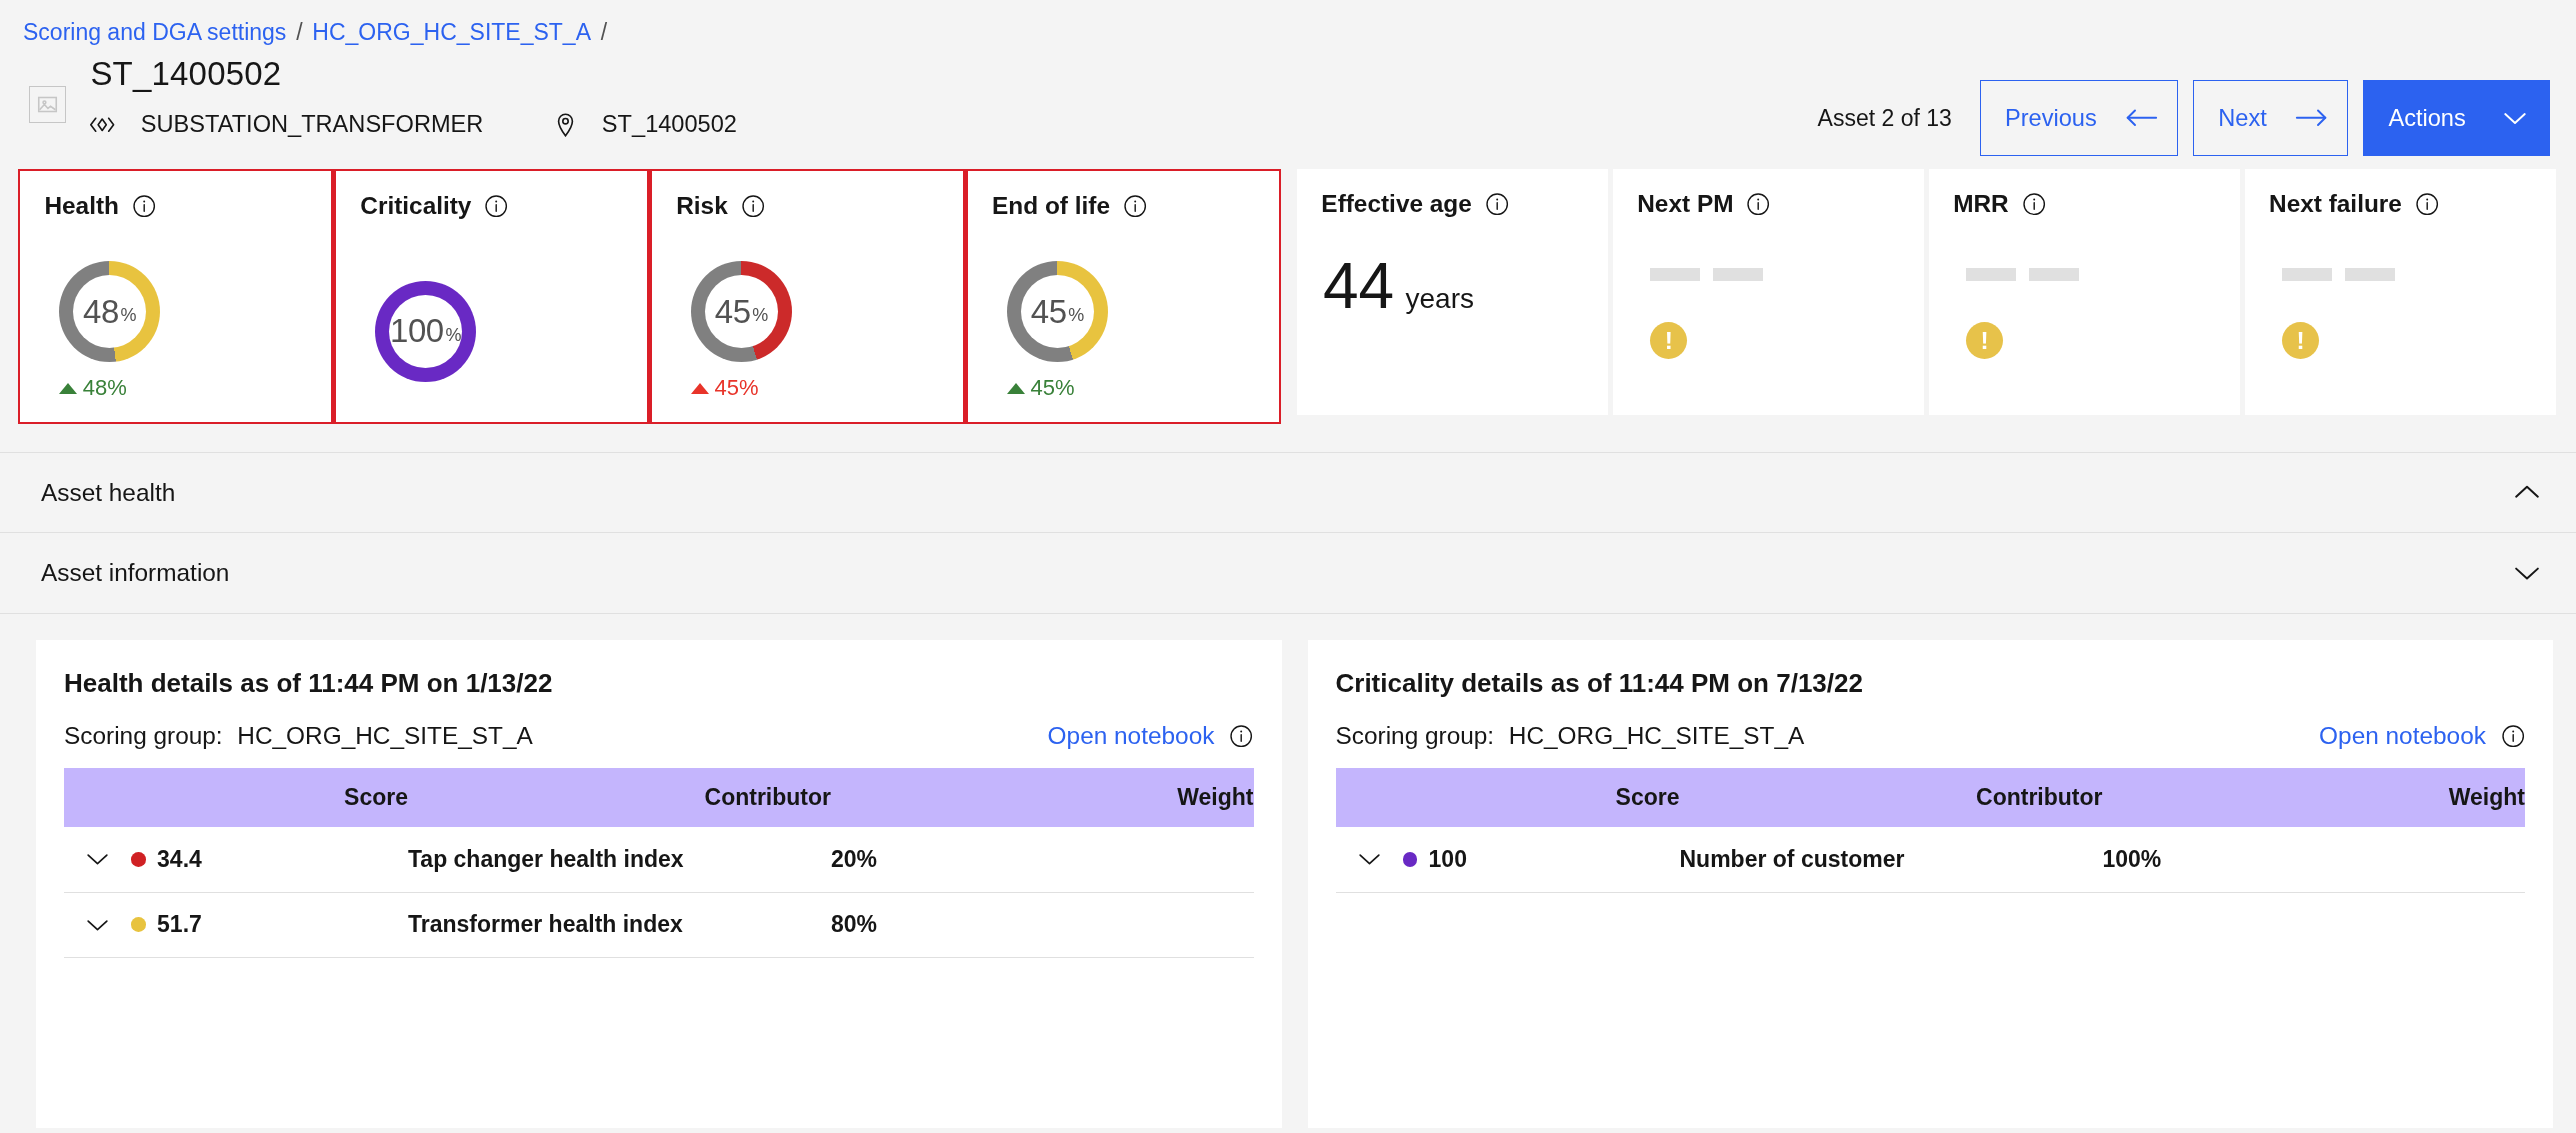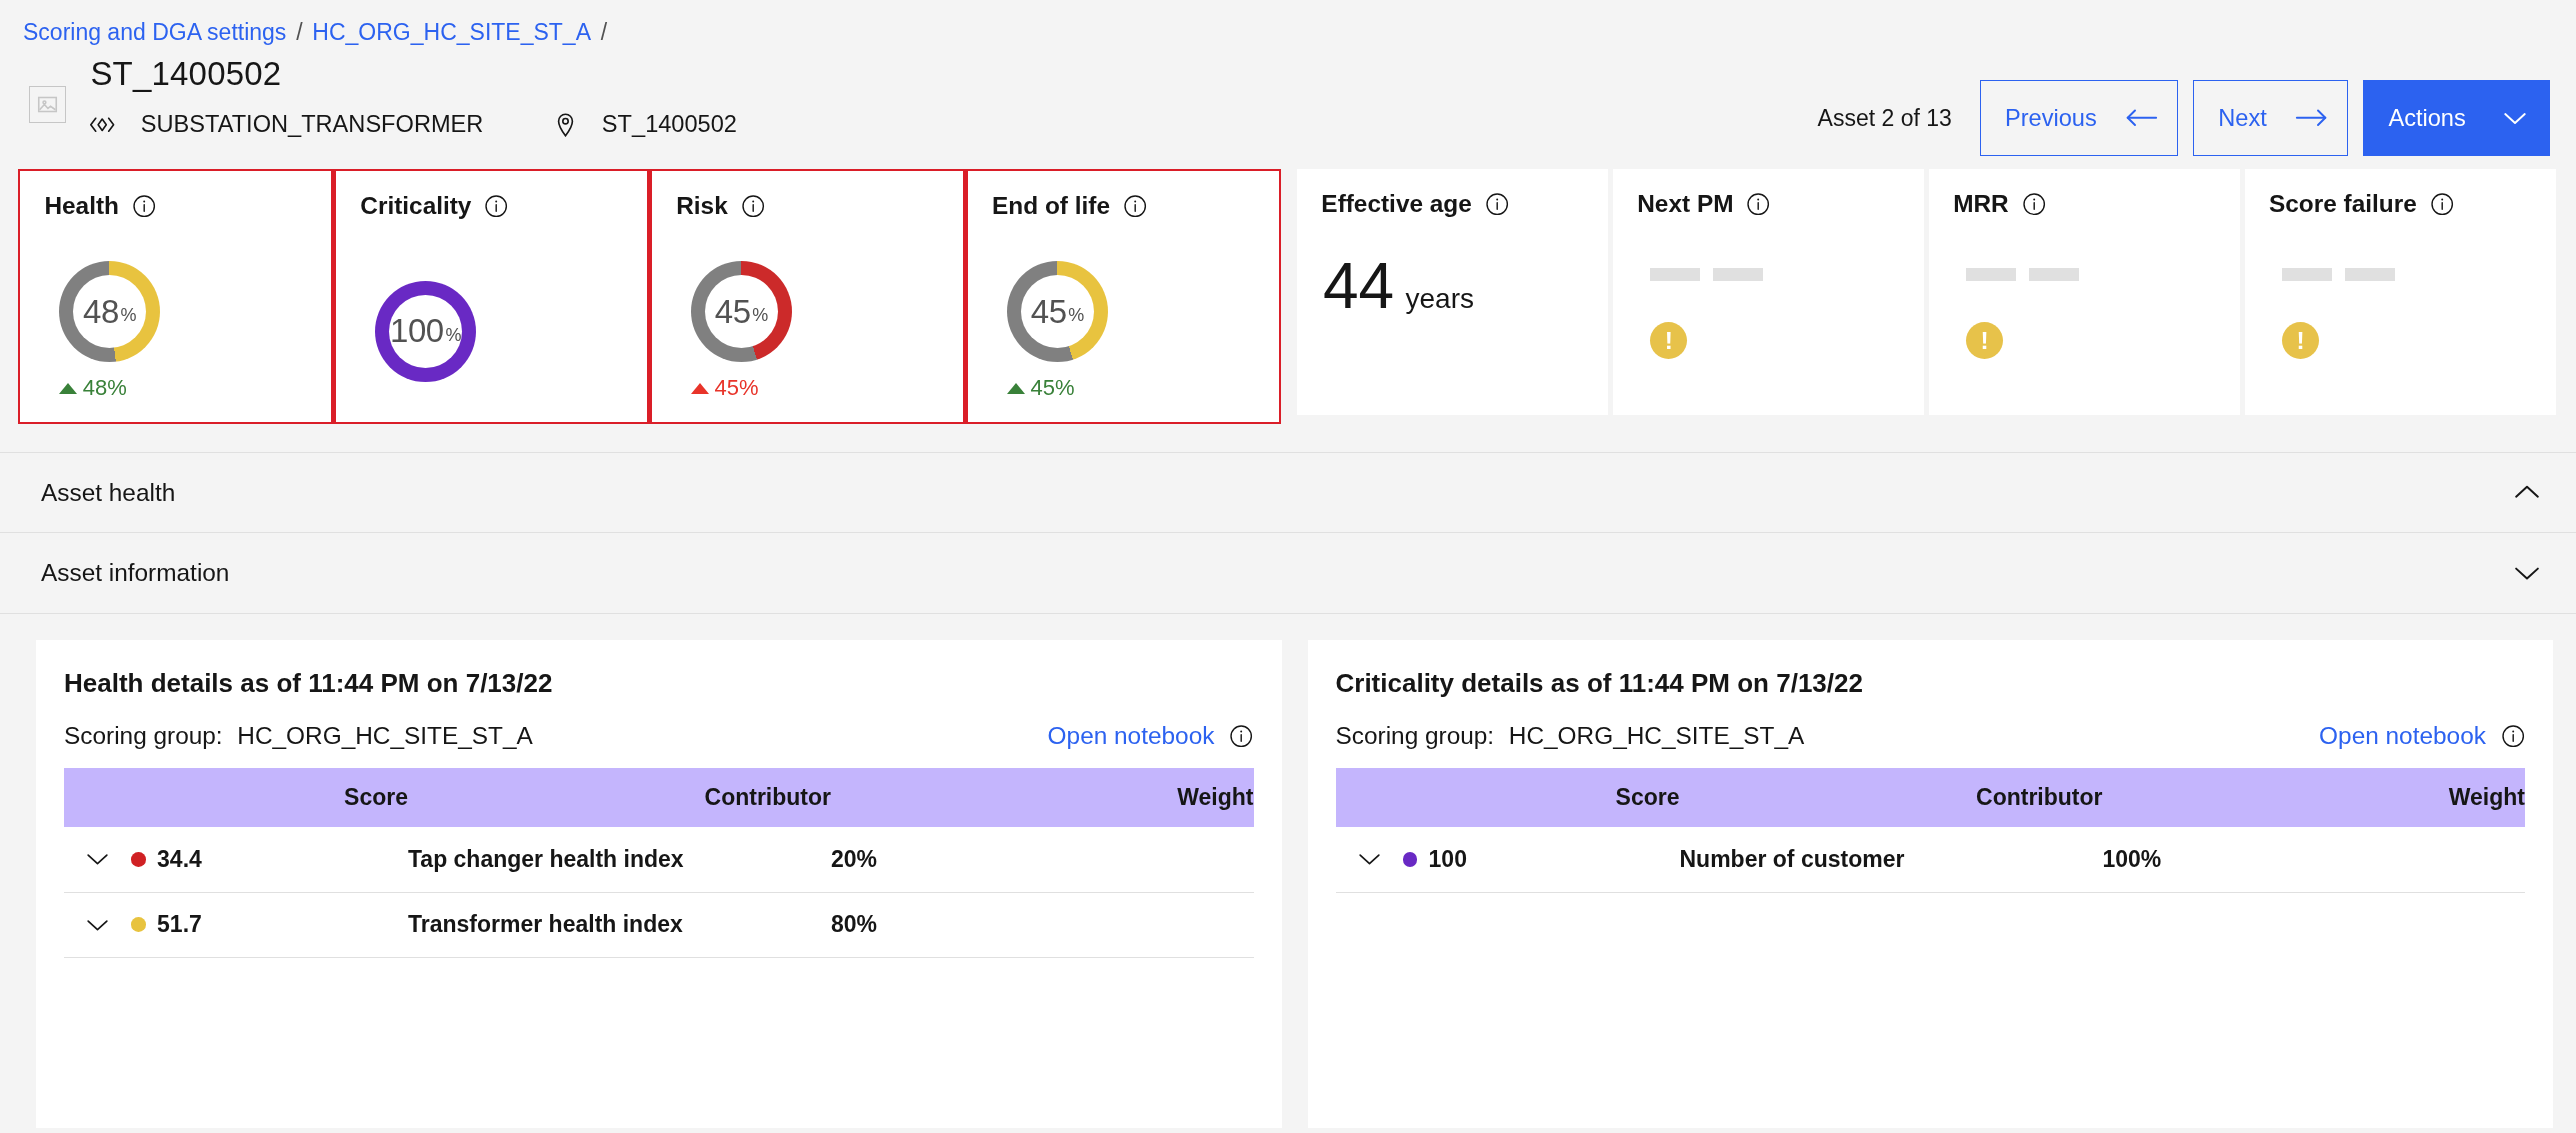--- a/index.html
+++ b/index.html
@@ -358,21 +358,21 @@
         <div class="kpi-body">
           <div class="skeleton">
             <span></span>
             <span></span>
           </div>
           <div class="warn-badge">!</div>
         </div>
       </div>
       <div class="kpi-card">
         <div class="kpi-head">
-          <span>Score failure</span>
+          <span>Next failure</span>
           <span class="info-icon">
             <svg width="24.4" height="24.4" viewBox="0 0 24 24" fill="none" stroke="#161616" stroke-width="1.4">
               <circle cx="12" cy="12" r="10"></circle>
               <path d="M12 10.5v6.5" stroke-linecap="round"></path>
               <circle cx="12" cy="7.4" r="0.95" fill="#161616" stroke="none"></circle>
             </svg>
           </span>
         </div>
         <div class="kpi-body">
           <div class="skeleton">
@@ -399,21 +399,21 @@
       <span>
         <svg width="26" height="16.3" viewBox="0 0 28 18" fill="none" stroke="#161616" stroke-width="2.2" stroke-linecap="round" stroke-linejoin="round">
           <path d="M2 4l12 11L26 4"></path>
         </svg>
       </span>
     </div>
   </div>
 
 <div class="panels" id="detail-panels">
     <div class="panel">
-      <div class="panel-title">Health details as of 11:44 PM on 7/13/22</div>
+      <div class="panel-title">Health details as of 11:44 PM on 1/13/22</div>
       <div class="panel-sub">
         <span class="sg-label">Scoring group:</span>
         <span>HC_ORG_HC_SITE_ST_A</span>
         <span class="notebook-link">
           <span class="lbl">Open notebook</span>
           <span class="info-icon">
             <svg width="24.4" height="24.4" viewBox="0 0 24 24" fill="none" stroke="#161616" stroke-width="1.4">
               <circle cx="12" cy="12" r="10"></circle>
               <path d="M12 10.5v6.5" stroke-linecap="round"></path>
               <circle cx="12" cy="7.4" r="0.95" fill="#161616" stroke="none"></circle>

